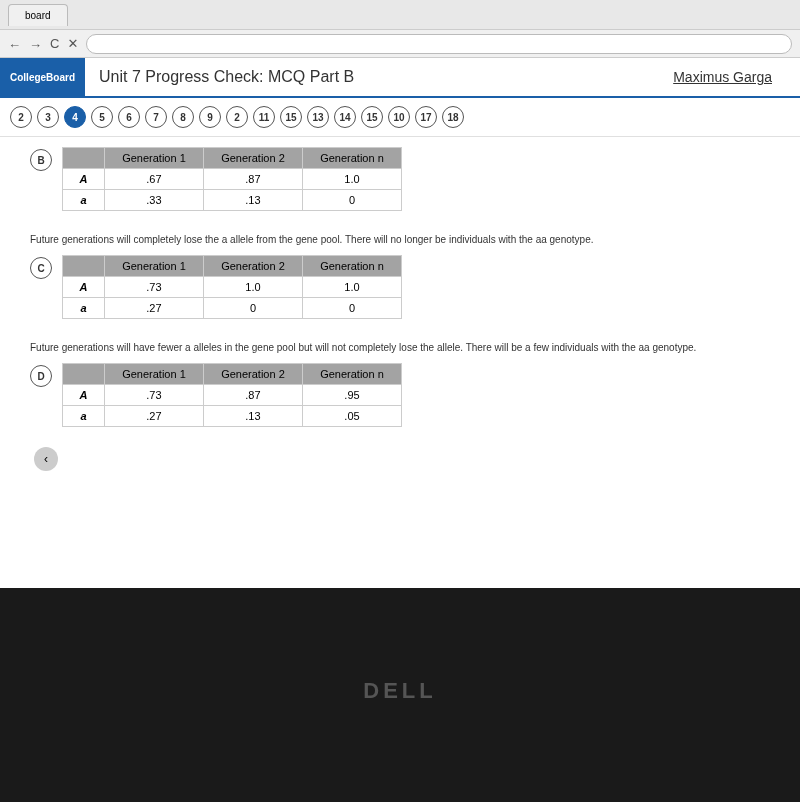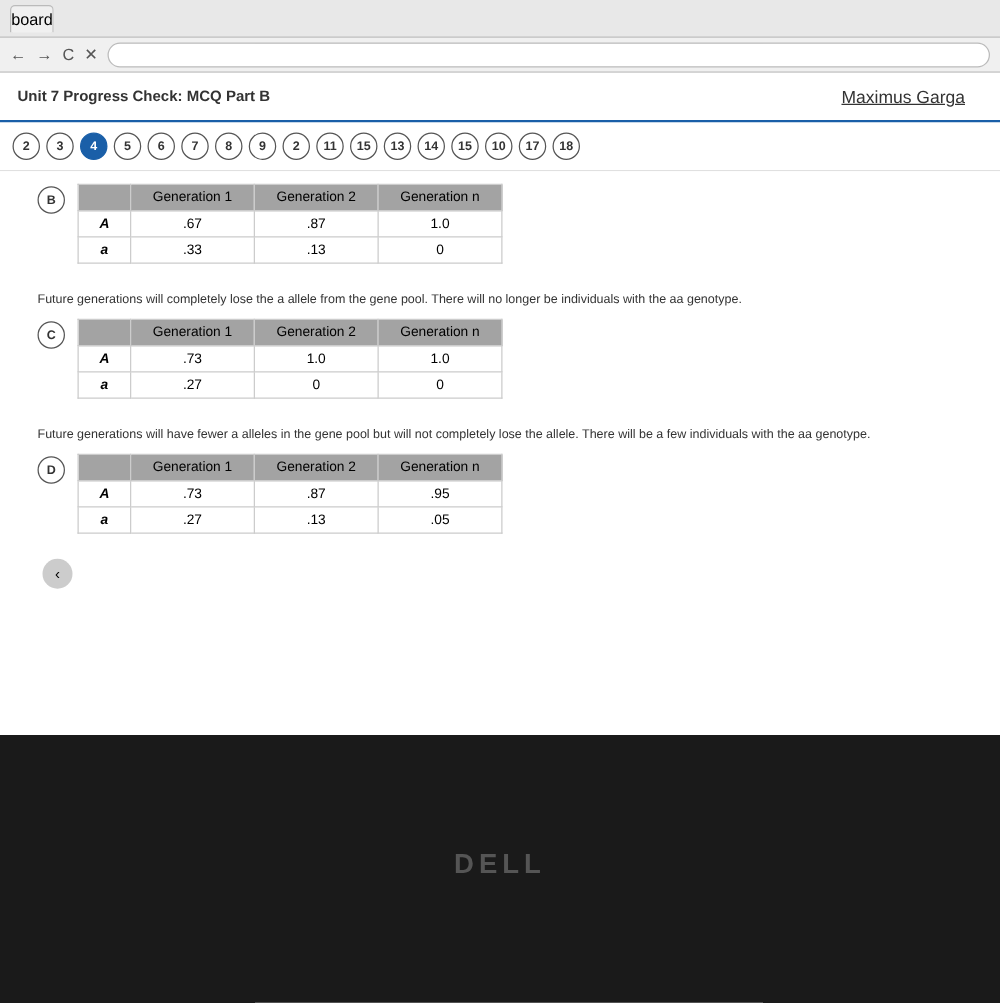--- a/index.html
+++ b/index.html
@@ -16,22 +16,22 @@
       background: #e8e8e8;
       height: 30px;
       display: flex;
       align-items: center;
       padding: 0 8px;
       border-bottom: 1px solid #ccc;
     }
     .tab {
       background: #f0f0f0;
       height: 22px;
-      padding: 0 0;
-      font-size: 13px;
+      padding: 0 16px;
+      font-size: 10px;
       display: flex;
       align-items: center;
       border-radius: 4px 4px 0 0;
       border: 1px solid #bbb;
       border-bottom: none;
     }
     .nav-bar {
       background: #f0f0f0;
       height: 28px;
       display: flex;
@@ -82,24 +82,24 @@
       background: #1a5fa8;
       color: white;
       font-size: 11px;
       font-weight: bold;
       padding: 0 14px;
       height: 100%;
       display: flex;
       align-items: center;
     }
     .unit-title {
-      font-size: 12px;
+      font-size: 16px;
       color: #333;
       padding: 0 14px;
-      font-weight: 700;
+      font-weight: 400;
     }
     .user-name {
       margin-left: auto;
       font-size: 14px;
       color: #333;
       padding-right: 28px;
       text-decoration: underline;
     }
 
     
@@ -242,20 +242,23 @@
   <span class="nav-btn">←</span>
   <span class="nav-btn">→</span>
   <span class="nav-btn">C</span>
   <span class="nav-btn">✕</span>
   <div class="address-bar"></div>
 </div>
 
 <div class="page-wrapper">
 
   <div class="page-header">
+    <div class="collegeboard-logo">
+      <span>CollegeBoard</span>
+    </div>
     <div class="unit-title">
       <span>Unit 7 Progress Check: MCQ Part B</span>
     </div>
     <div class="user-name">
       <span>Maximus Garga</span>
     </div>
   </div>
 
   <div class="question-nav">
 

